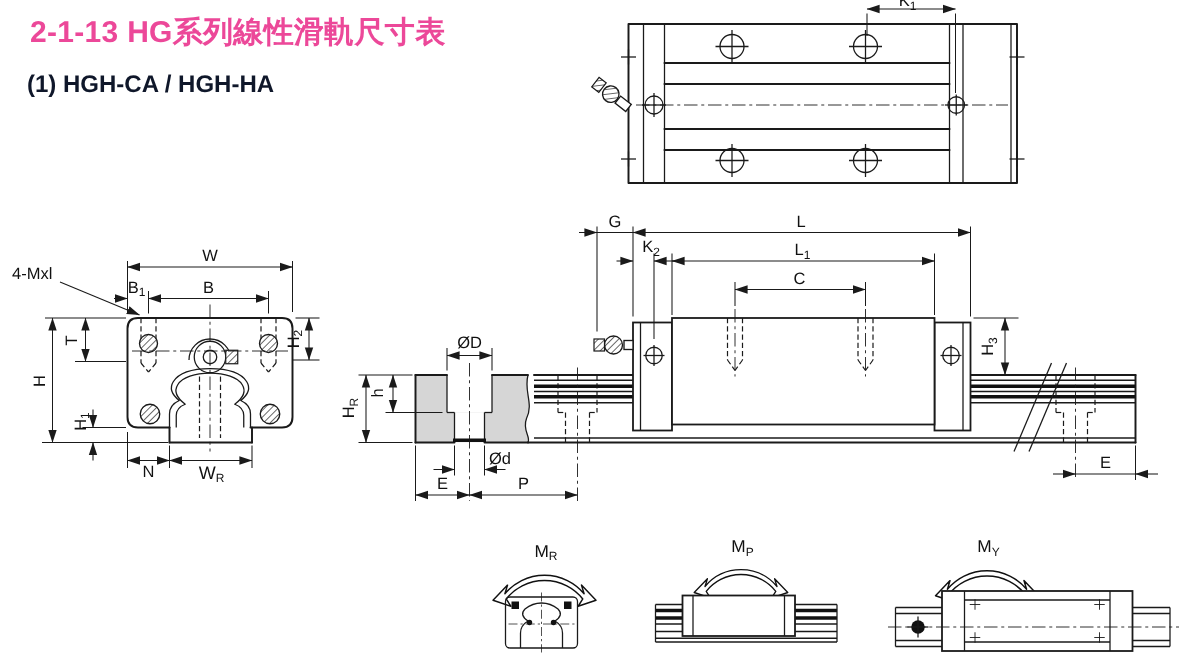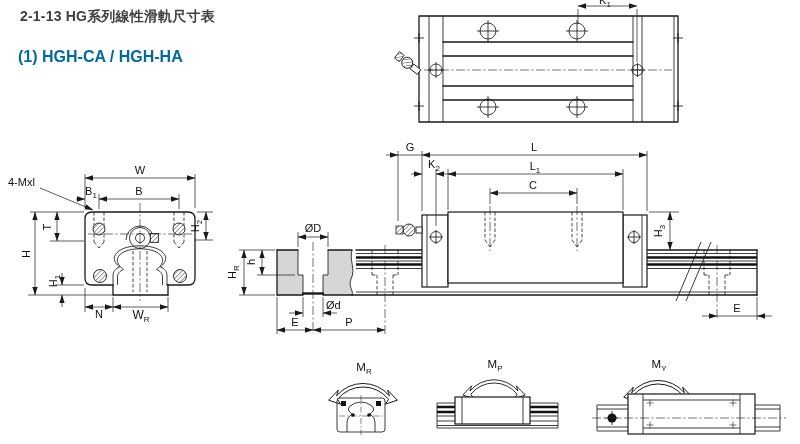--- a/index.html
+++ b/index.html
@@ -1,20 +1,20 @@
 <!DOCTYPE html>
 <html><head>
 <meta charset="utf-8">
 <style>
   html,body{margin:0;padding:0;background:#fff;}
   #page{position:relative;width:800px;height:444px;background:#fff;overflow:hidden;
         font-family:"Liberation Sans",sans-serif;}
-  .title{position:absolute;left:20px;top:8px;font-size:14px;font-weight:700;color:#404040;
+  .title{position:absolute;left:20px;top:8px;font-size:20px;font-weight:700;color:#ec4899;
          letter-spacing:0.2px;white-space:nowrap;}
-  .subtitle{position:absolute;left:18px;top:48px;font-size:16px;font-weight:700;color:#0369a1;
+  .subtitle{position:absolute;left:18px;top:48px;font-size:16px;font-weight:700;color:#0f172a;
          white-space:nowrap;}
   svg{position:absolute;left:0;top:0;}
   
   .o  {stroke:#1a1a1a;stroke-width:1.3;fill:none;stroke-linejoin:round;stroke-linecap:round;}
   .o2 {stroke:#1a1a1a;stroke-width:0.85;fill:none;stroke-linejoin:round;}
   .ow {stroke:#1a1a1a;stroke-width:1.2;fill:#fff;}
   .thk{stroke:#111;stroke-width:2.3;fill:none;}
   .d  {stroke:#1a1a1a;stroke-width:0.7;fill:none;}
   .c  {stroke:#1a1a1a;stroke-width:0.6;fill:none;stroke-dasharray:9 2.5 2 2.5;}
   .hd {stroke:#1a1a1a;stroke-width:0.8;fill:none;stroke-dasharray:3.5 2;}

